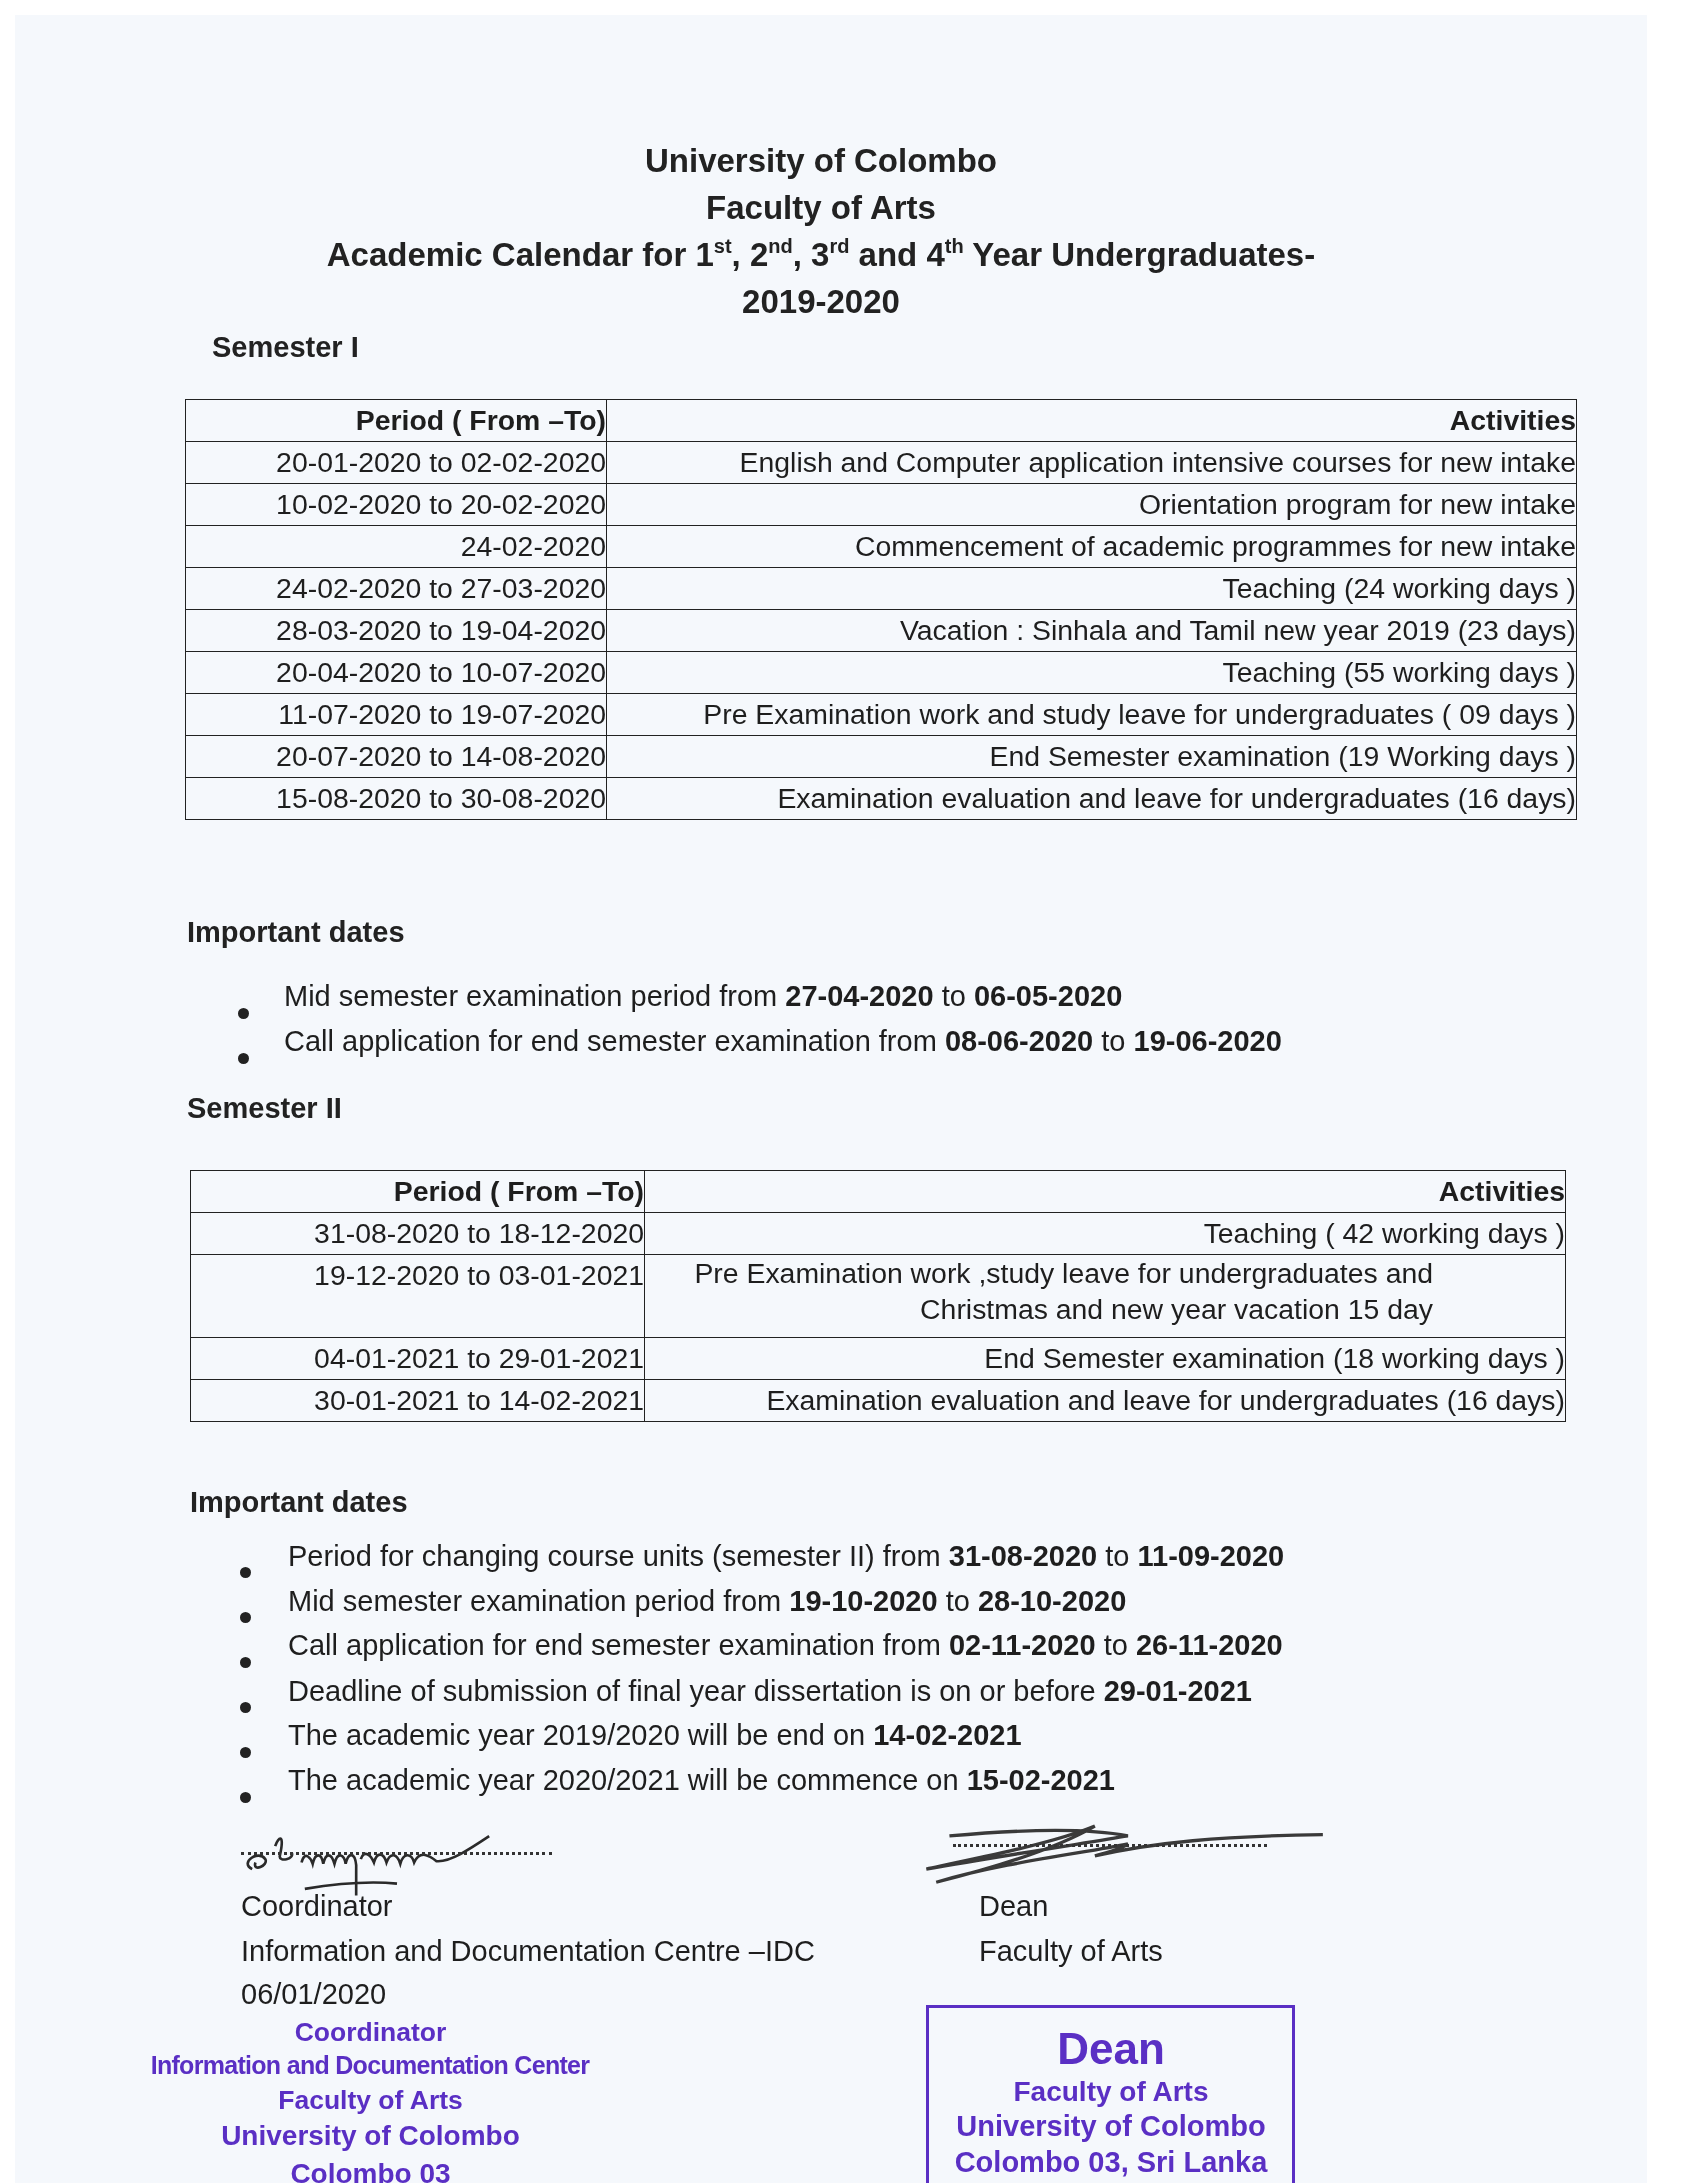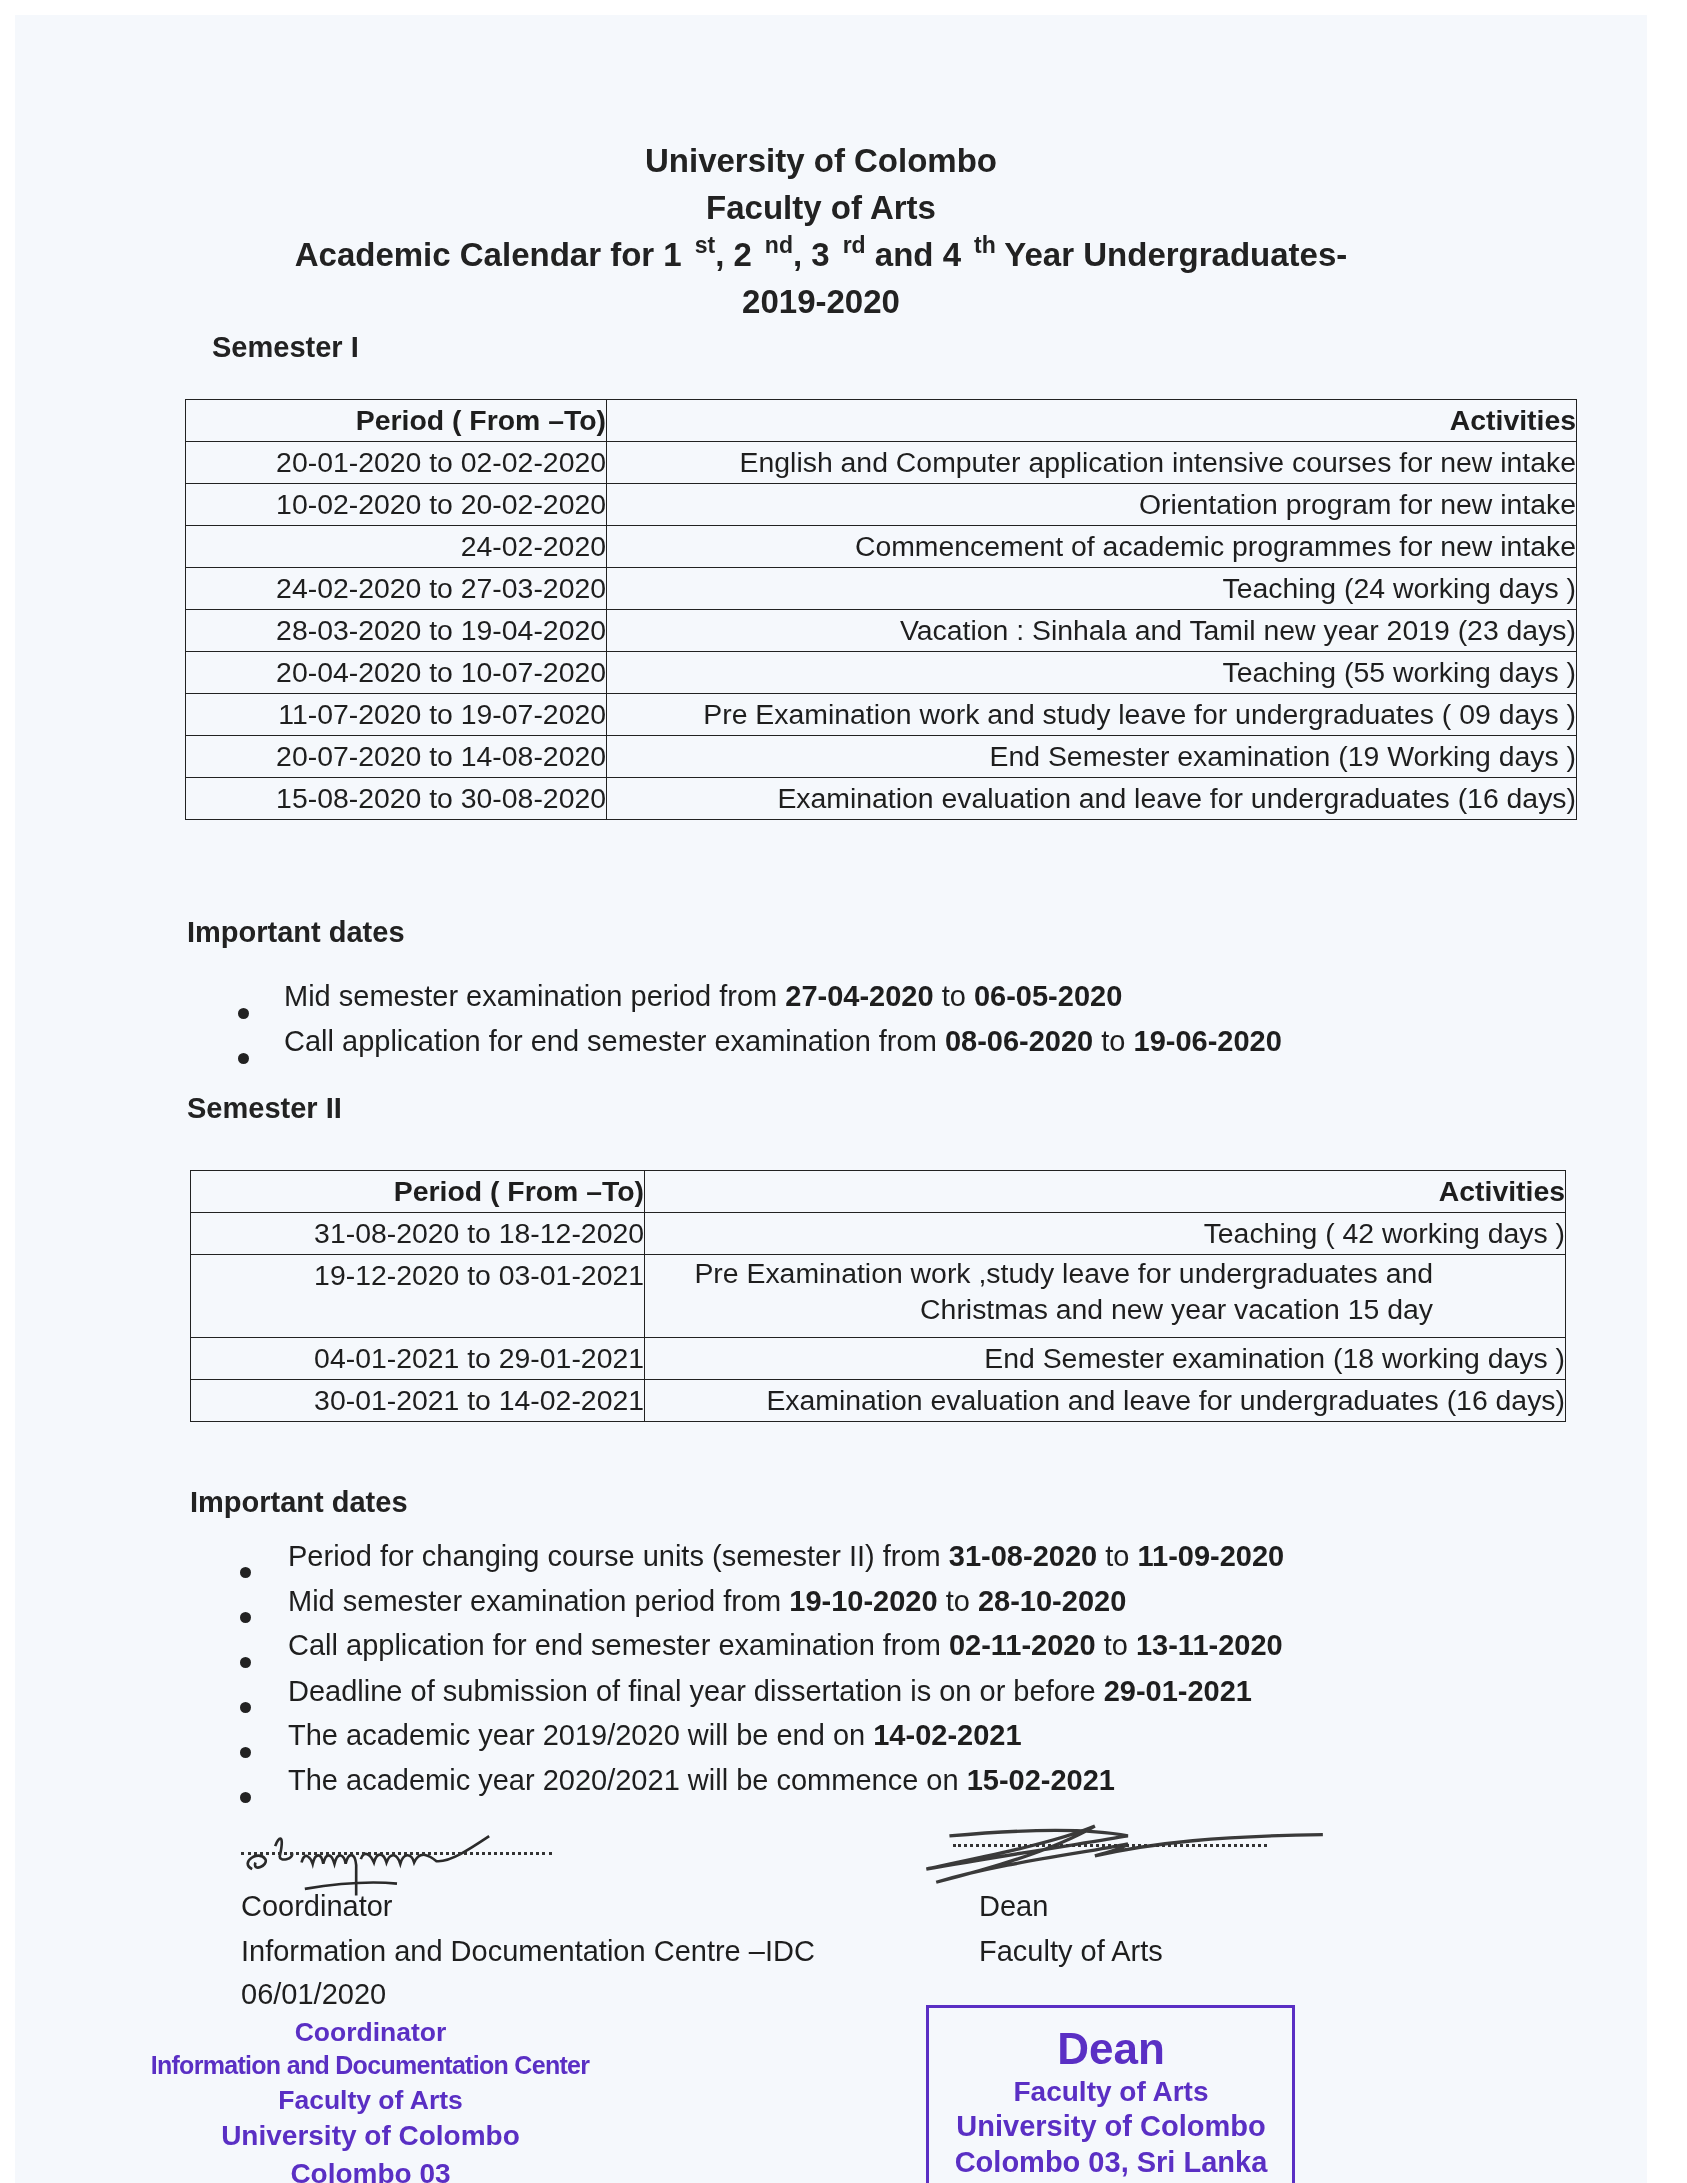--- a/index.html
+++ b/index.html
@@ -11,21 +11,21 @@
   }
   .paper {
     position: absolute; left: 15px; top: 15px; width: 1632px; height: 2177px;
     background: #f5f8fc;
   }
   .abs { position: absolute; white-space: nowrap; }
   .title-line {
     position: absolute; left: 0; width: 1642px; text-align: center;
     font-weight: bold; font-size: 33px; color: #222;
   }
-  .title-line sup { font-size: 23px; vertical-align: 13.2px; line-height: 0; margin-left: 13px; }
+  .title-line sup { font-size: 20px; vertical-align: 13.2px; line-height: 0; }
   .heading { font-weight: bold; font-size: 29px; color: #222; }
   table.cal {
     position: absolute; border-collapse: collapse; table-layout: fixed;
     font-size: 28.4px; color: #1e1e1e;
   }
   table.cal td, table.cal th {
     border: 1.7px solid #222; padding: 0 0 0 14.6px; text-align: right;
     vertical-align: top; line-height: 41px; height: 41px; overflow: hidden;
     white-space: nowrap;
   }
@@ -158,21 +158,21 @@
 <div class="abs heading" style="left:190px; top:1486px;">Important dates</div>
 
 <div>
   <div class="bullet-dot" style="left:240px; top:1567px;"></div>
   <div class="bullet-row" style="left:288px; top:1540px;"><span>Period for changing course units (semester II) from </span><b>31-08-2020</b><span> to </span><b>11-09-2020</b></div>
 
   <div class="bullet-dot" style="left:240px; top:1612px;"></div>
   <div class="bullet-row" style="left:288px; top:1585px;"><span>Mid semester examination period from </span><b>19-10-2020</b><span> to </span><b>28-10-2020</b></div>
 
   <div class="bullet-dot" style="left:240px; top:1657px;"></div>
-  <div class="bullet-row" style="left:288px; top:1629px;"><span>Call application for end semester examination from </span><b>02-11-2020</b><span> to </span><b>13-11-2020</b></div>
+  <div class="bullet-row" style="left:288px; top:1629px;"><span>Call application for end semester examination from </span><b>02-11-2020</b><span> to </span><b>26-11-2020</b></div>
 
   <div class="bullet-dot" style="left:240px; top:1702px;"></div>
   <div class="bullet-row" style="left:288px; top:1675px;"><span>Deadline of submission of final year dissertation is on or before </span><b>29-01-2021</b></div>
 
   <div class="bullet-dot" style="left:240px; top:1747px;"></div>
   <div class="bullet-row" style="left:288px; top:1719px;"><span>The academic year 2019/2020 will be end on  </span><b>14-02-2021</b></div>
 
   <div class="bullet-dot" style="left:240px; top:1792px;"></div>
   <div class="bullet-row" style="left:288px; top:1764px;"><span>The academic year 2020/2021 will be commence on  </span><b>15-02-2021</b></div>
 </div>

